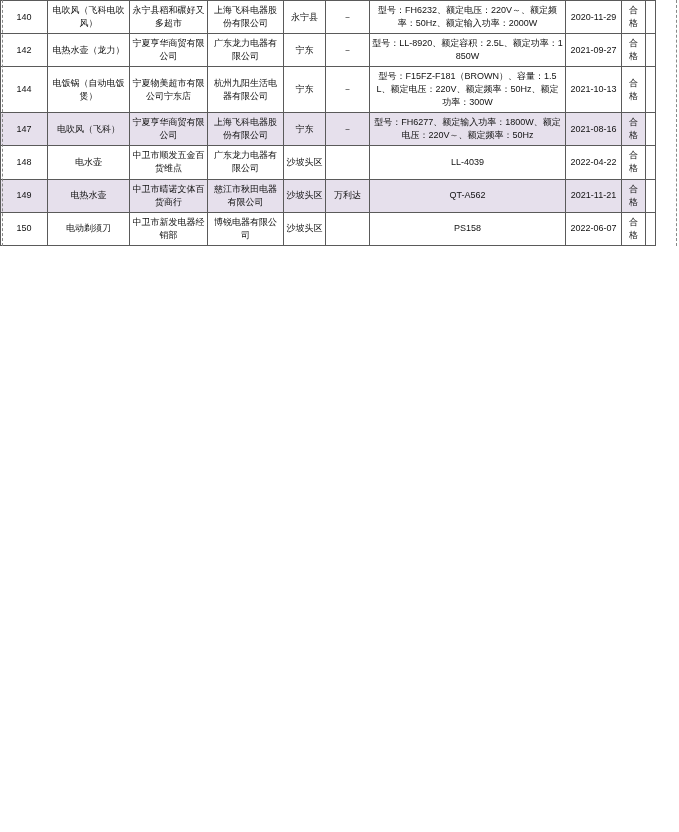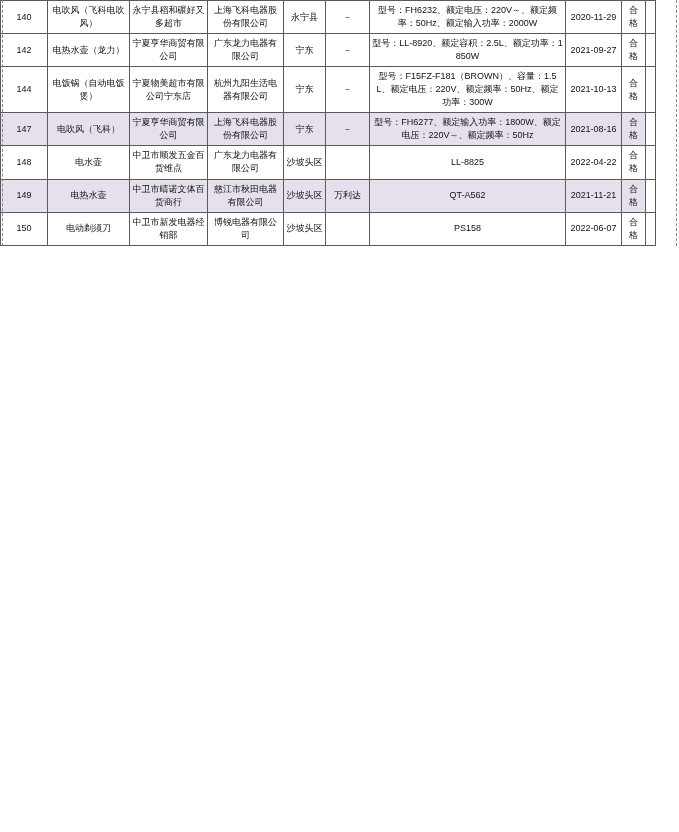--- a/index.html
+++ b/index.html
@@ -151,21 +151,21 @@
           </td>
           <td class="end"></td>
         </tr>
         <tr class="norm">
           <td class="">148</td>
           <td class="">电水壶</td>
           <td class="">中卫市顺发五金百货维点</td>
           <td class="">广东龙力电器有限公司</td>
           <td class="">沙坡头区</td>
           <td class=""></td>
-          <td class="spec">LL-8825</td>
+          <td class="spec">LL-4039</td>
           <td class="">2022-04-22</td>
           <td class="res">
             <span>合</span>
             <span>格</span>
           </td>
           <td class="end"></td>
         </tr>
         <tr class="alt">
           <td class="">149</td>
           <td class="">电热水壶</td>

